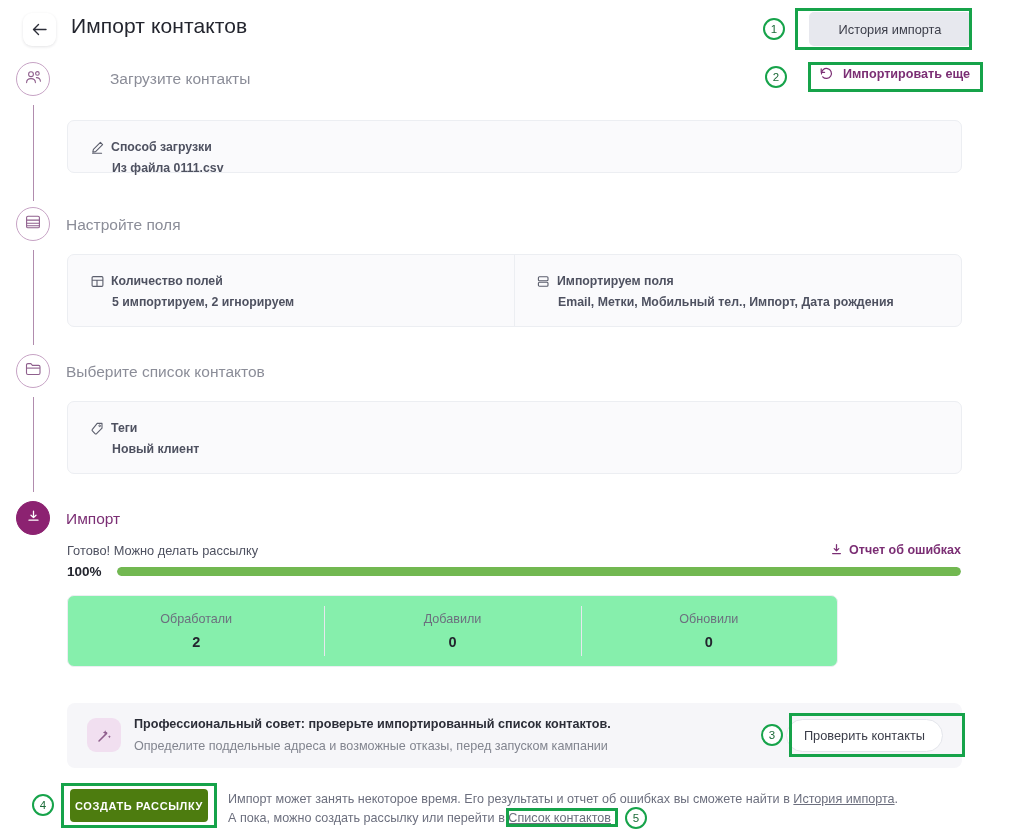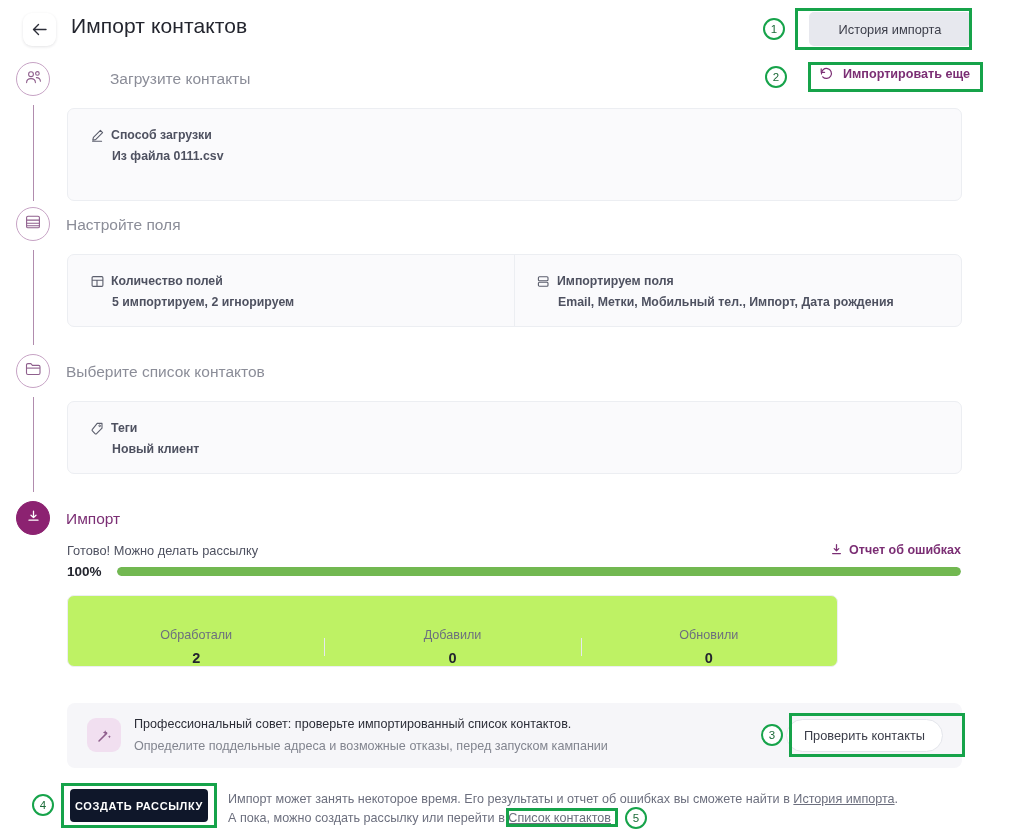--- a/index.html
+++ b/index.html
@@ -99,23 +99,22 @@
     position: absolute; right: 63px; top: 543px;
     display: flex; align-items: flex-start; gap: 6px;
     font-size: 12.5px; font-weight: bold; color: #7b2e74;
     cursor: pointer;
   }
 
   
   .stats {
     position: absolute; left: 67px; top: 595px;
     width: 771px; height: 72px;
-    background: #bef264; border: 1px solid #eceef2; border-radius: 7px;
+    background: #86efac; border: 1px solid #eceef2; border-radius: 7px;
     display: flex;
-    align-items: flex-end;
   }
   .stat {
     flex: 1; display: flex; flex-direction: column;
     align-items: center; justify-content: center; gap: 8px;
     position: relative;
   }
   .stat + .stat::before {
     content: ""; position: absolute; left: 0; top: 10px; bottom: 10px;
     width: 1px; background: #e6e8ee;
   }
@@ -129,40 +128,40 @@
     background: #f6f6f9; border-radius: 8px;
   }
   .tip-icon {
     position: absolute; left: 20px; top: 15px;
     width: 34px; height: 34px; border-radius: 9px;
     background: #f1dff0;
     display: flex; align-items: center; justify-content: center;
   }
   .tip-title {
     position: absolute; left: 67px; top: 14px;
-    font-size: 12.6px; font-weight: normal; color: #2c2e38;
+    font-size: 12.6px; font-weight: bold; color: #2c2e38;
   }
   .tip-sub {
     position: absolute; left: 67px; top: 36px;
     font-size: 12.6px; color: #82858f;
   }
   .check-btn {
     position: absolute; right: 19px; top: 16px;
     height: 33px; padding: 0 17px;
     background: #ffffff; border: 1px solid #e4e6ec; border-radius: 18px;
     display: flex; align-items: center; justify-content: center;
     font-size: 12.8px; color: #3b3d49; cursor: pointer;
     white-space: nowrap;
   }
 
   
   .create-btn {
     position: absolute; left: 70px; top: 789px;
     width: 138px; height: 33px;
-    background: #0f172a; border-radius: 4px;
+    background: #4d7c0f; border-radius: 4px;
     display: flex; align-items: center; justify-content: center;
     font-size: 11px; font-weight: bold; color: #ffffff;
     letter-spacing: .6px; cursor: pointer;
   }
   .foot-text {
     position: absolute; left: 228px; top: 790px;
     width: 790px;
     font-size: 12.6px; line-height: 18.5px; color: #6c6f7e;
   }
   .foot-text a {
@@ -237,21 +236,21 @@
       <svg width="17" height="15" viewBox="0 0 17 15" fill="none">
         <circle cx="6" cy="4.2" r="2.4" stroke="#8f5f8d" stroke-width="1.1"></circle>
         <path d="M1.6 12.6c0-2.4 2-4 4.4-4s4.4 1.6 4.4 4" stroke="#8f5f8d" stroke-width="1.1" stroke-linecap="round"></path>
         <circle cx="12.4" cy="3.4" r="1.8" stroke="#8f5f8d" stroke-width="1.1"></circle>
         <path d="M11.4 7.6c2.2-.2 4 1.3 4 3.6" stroke="#8f5f8d" stroke-width="1.1" stroke-linecap="round"></path>
       </svg>
     </span>
   </div>
   <div class="sec-title" style="top:70px;margin-left:44px;">Загрузите контакты</div>
 
-  <div class="card" style="left:67px; top:108px; width:895px; height:93px;">
+  <div class="card" style="left:67px; top:120px; width:895px; height:53px;">
     <div class="field" style="left:23px; top:19px;">
       <div class="field-head">
         <span class="gl">
           <svg width="13" height="13" viewBox="0 0 13 13" fill="none">
             <path d="M9.4 1.4l2.2 2.2-7 7-2.8.6.6-2.8 7-7z" stroke="#5b5e6c" stroke-width="1.1" stroke-linejoin="round"></path>
             <path d="M1.6 12.3h9" stroke="#5b5e6c" stroke-width="1.1" stroke-linecap="round"></path>
           </svg>
         </span>
         <span>Способ загрузки</span>
       </div>

